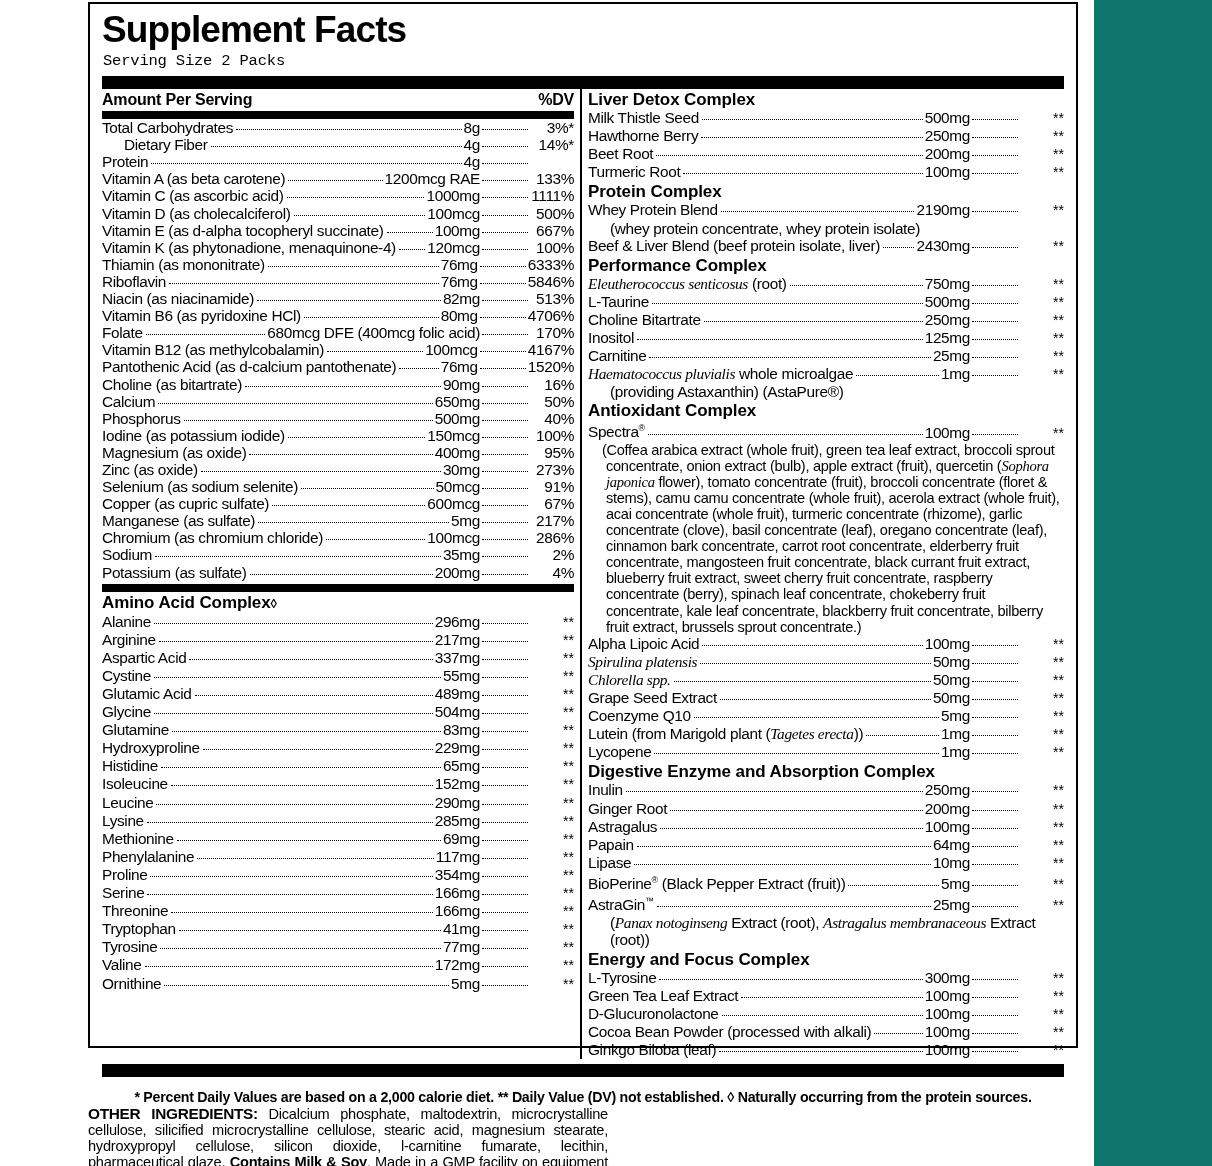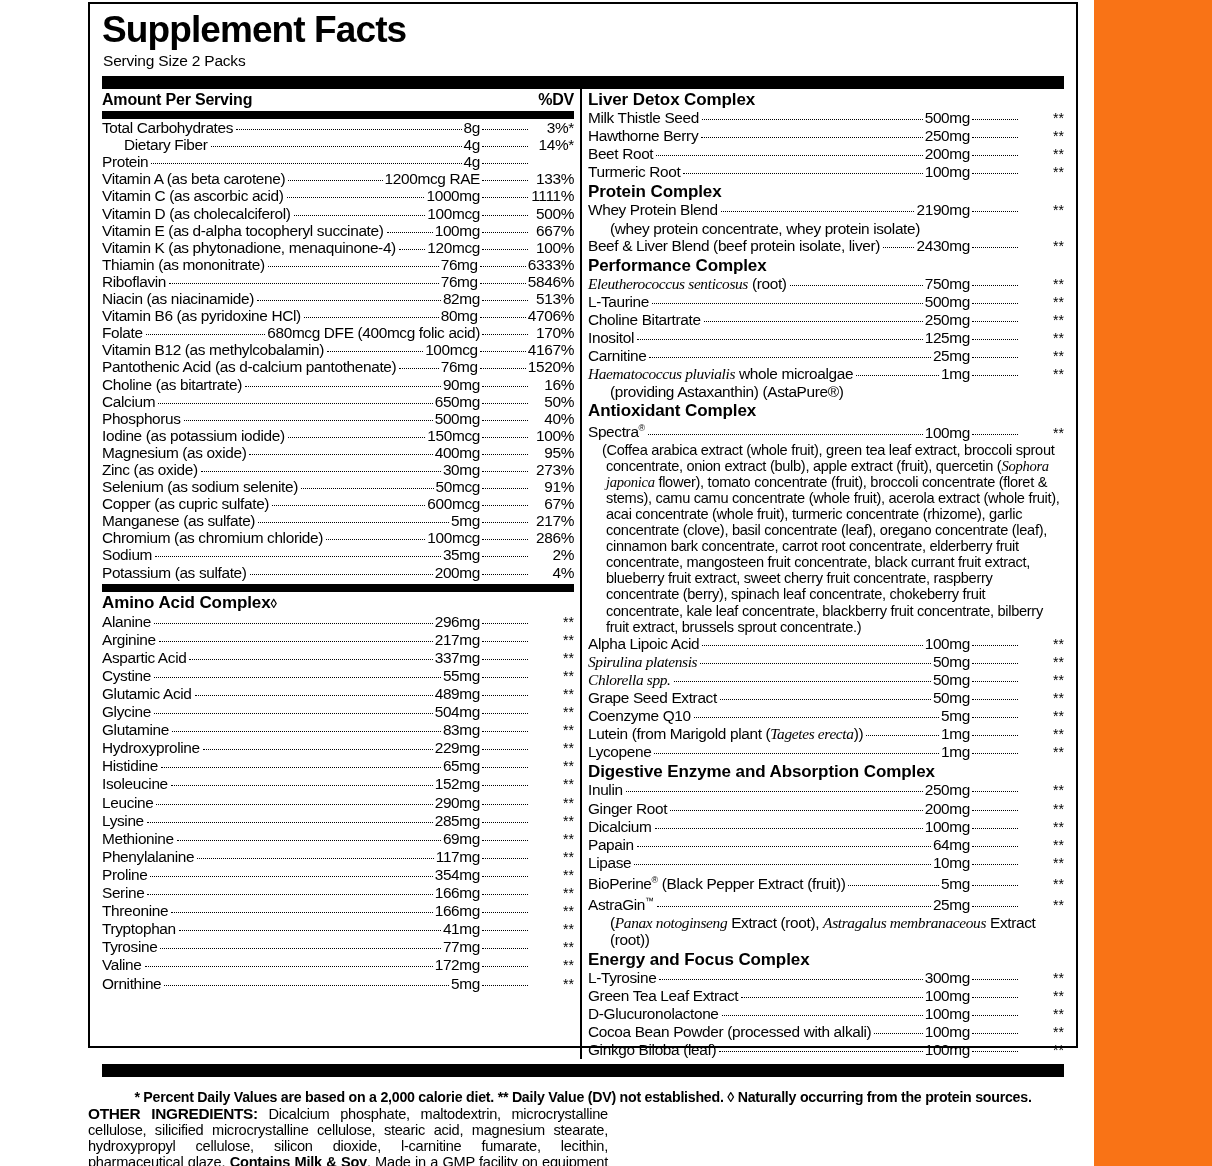--- a/index.html
+++ b/index.html
@@ -4,34 +4,34 @@
 <title>Supplement Facts</title>
 <style>
   html,body{margin:0;padding:0;}
   body{
     width:1212px;height:1166px;
     background:#f2f2f2;
     font-family:"Liberation Sans", sans-serif;
     color:#000;
     overflow:hidden;
   }
-  .page{position:relative;width:1212px;height:1166px;background:#f97316;}
+  .page{position:relative;width:1212px;height:1166px;background:#0f766e;}
   .white-sheet{position:absolute;left:0;top:0;width:1094px;height:1166px;background:#ffffff;}
 
   
   .facts-panel{
     position:absolute;left:88px;top:2px;width:990px;height:1046px;
     background:#fff;border:2px solid #000;box-sizing:border-box;
     padding:6px 10px 0 10px;
   }
   .title{
     font-size:37px;font-weight:bold;letter-spacing:-0.9px;line-height:1.03;
     margin:1px 0 0 2px;
   }
-  .serving{font-size:15.5px;margin:3px 0 0 3px;letter-spacing:-0.2px;}
+  .serving{font-size:15.5px;margin:3px 0 0 3px;letter-spacing:-0.2px;font-family:Liberation Mono, monospace;}
 
   .bar-thick{height:13px;background:#000;margin:6px 2px 0 2px;}
   .bar-med{height:8px;background:#000;margin:0;}
 
   
   .columns{display:flex;margin:0 2px;}
   .col-left{width:472px;flex:0 0 472px;}
   .col-div{width:2px;flex:0 0 2px;background:#000;margin:0 6px 0 6px;}
   .col-right{flex:1 1 auto;}
 
@@ -635,21 +635,21 @@
               <span class="dv star">**</span>
             </div>
             <div class="line">
               <span class="nm">Ginger Root</span>
               <span class="dots"></span>
               <span class="amt">200mg</span>
               <span class="dots2"></span>
               <span class="dv star">**</span>
             </div>
             <div class="line">
-              <span class="nm">Dicalcium</span>
+              <span class="nm">Astragalus</span>
               <span class="dots"></span>
               <span class="amt">100mg</span>
               <span class="dots2"></span>
               <span class="dv star">**</span>
             </div>
             <div class="line">
               <span class="nm">Papain</span>
               <span class="dots"></span>
               <span class="amt">64mg</span>
               <span class="dots2"></span>

